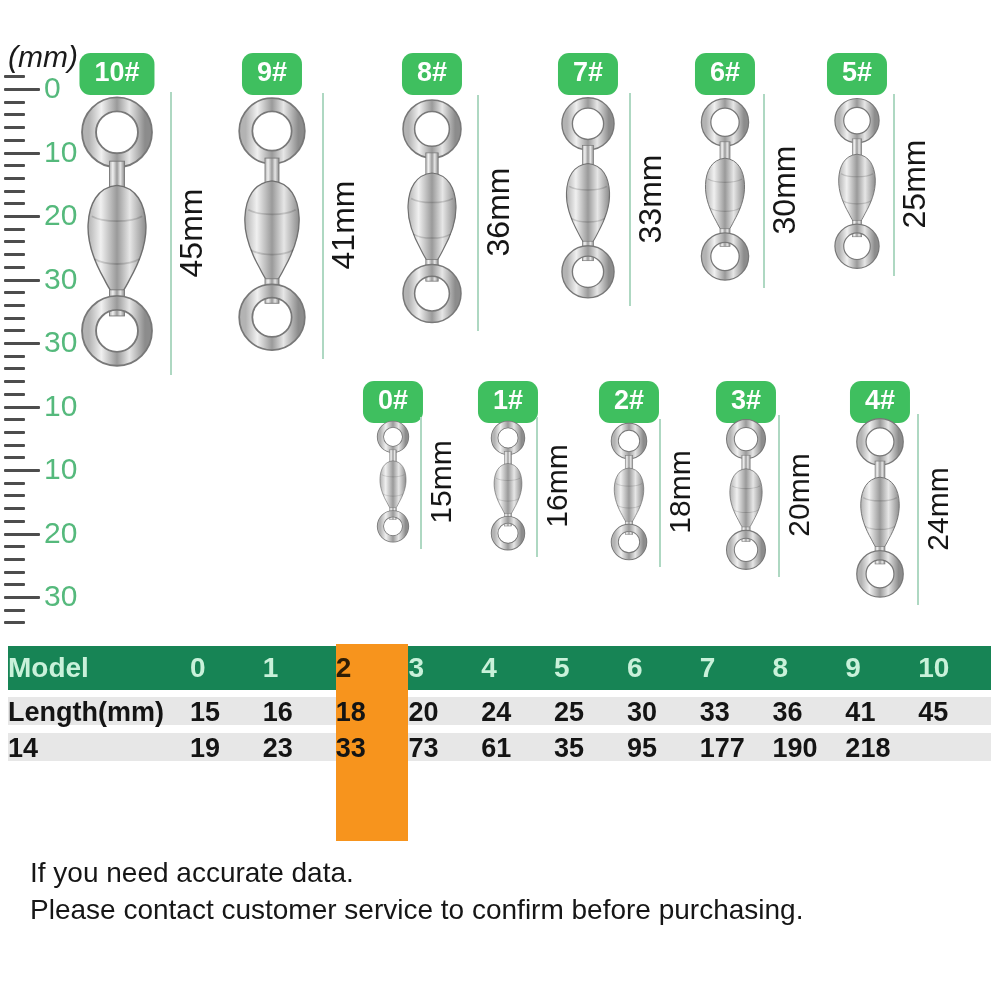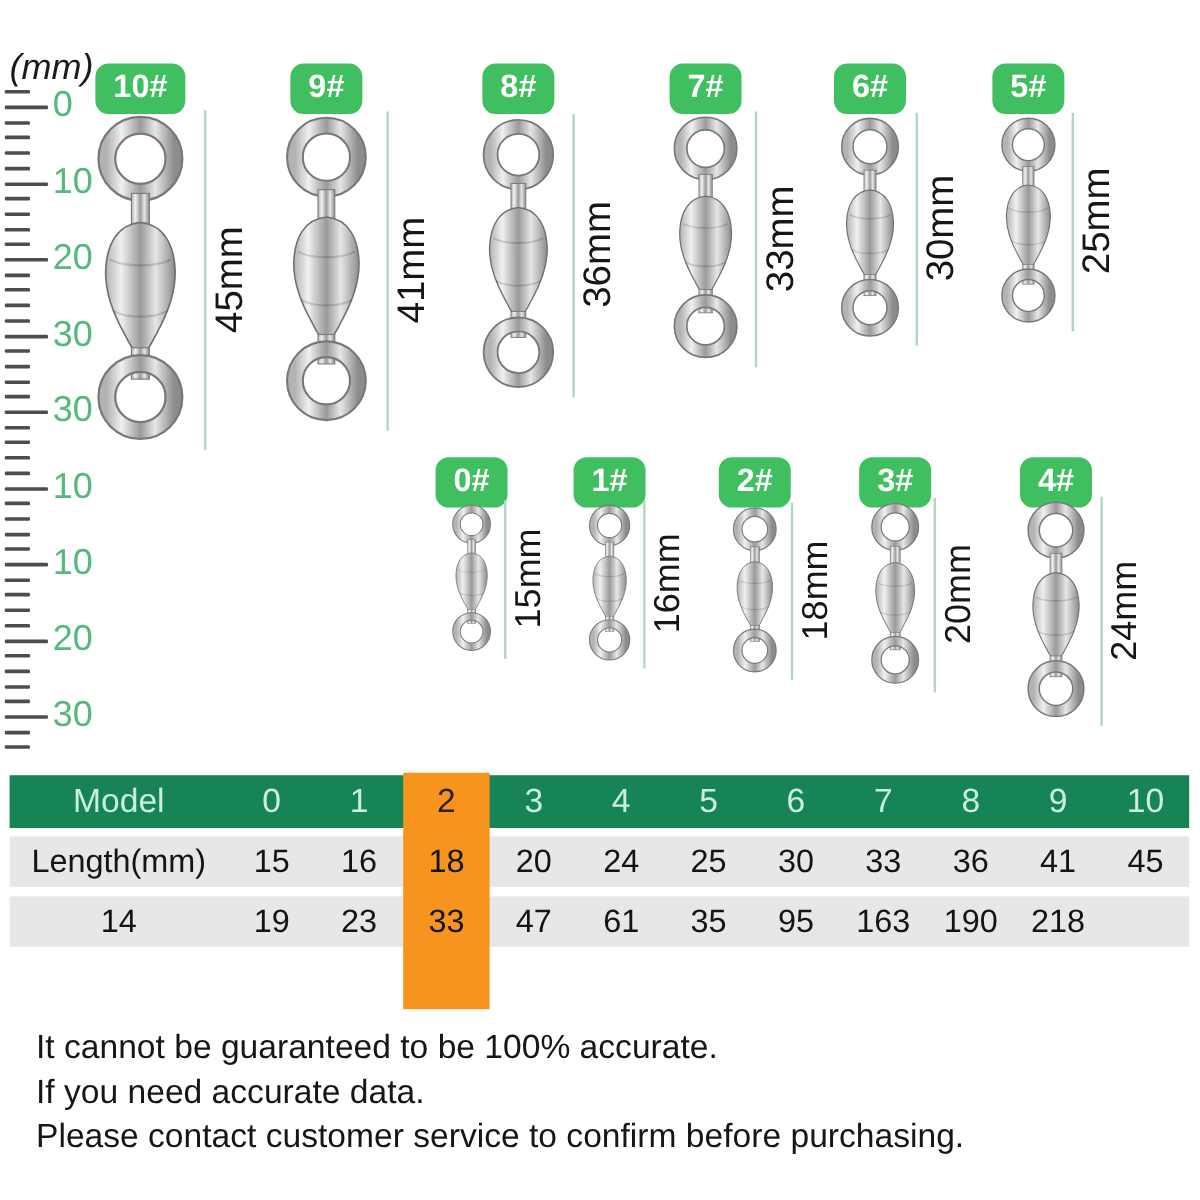--- a/index.html
+++ b/index.html
@@ -24,23 +24,23 @@
   .measure-label{position:absolute;width:0;height:0;}
   .measure-label span{position:absolute;transform:translate(-50%,-50%) rotate(-90deg);
     white-space:nowrap;font-size:32px;color:#161616;}
   .row2 .measure-label span{font-size:30px;}
   svg.swivel{position:absolute;transform:translateX(-50%);}
 
   
   #spec-table{position:absolute;left:8px;top:646px;width:983px;}
   .trow{display:grid;grid-template-columns:182px repeat(11,1fr);align-items:center;}
   .trow.head{height:44px;background:#178455;}
-  .trow.data{height:42px;background:#e7e7e7;margin-top:8px;}
+  .trow.data{height:28px;background:#e7e7e7;margin-top:8px;}
   .trow.data.first{margin-top:7px;}
-  .tcell{position:relative;z-index:2;text-align:center;font-weight:normal;}
+  .tcell{position:relative;z-index:2;font-weight:bold;}
   .head .tcell{font-size:28px;color:#c9f1da;}
   .head .tcell.dark{color:#2e1d05;}
   .data .tcell{font-size:27px;color:#141414;}
   #highlight-col{position:absolute;z-index:1;background:#f7941d;}
 
   
   #note-text{position:absolute;left:30px;top:854px;font-size:28px;line-height:37px;color:#161616;}
 </style>
 </head>
 <body>
@@ -322,27 +322,26 @@
       <div class="tcell">33</div>
       <div class="tcell">36</div>
       <div class="tcell">41</div>
       <div class="tcell">45</div>
     </div>
     <div class="trow data">
       <div class="tcell">14</div>
       <div class="tcell">19</div>
       <div class="tcell">23</div>
       <div class="tcell">33</div>
-      <div class="tcell">47</div>
+      <div class="tcell">73</div>
       <div class="tcell">61</div>
       <div class="tcell">35</div>
       <div class="tcell">95</div>
-      <div class="tcell">163</div>
+      <div class="tcell">177</div>
       <div class="tcell">190</div>
       <div class="tcell">218</div>
     </div>
   </div>
 
 <div id="note-text">
-    <div>It cannot be guaranteed to be 100% accurate.</div>
     <div>If you need accurate data.</div>
     <div>Please contact customer service to confirm before purchasing.</div>
   </div>
 
 </body></html>

